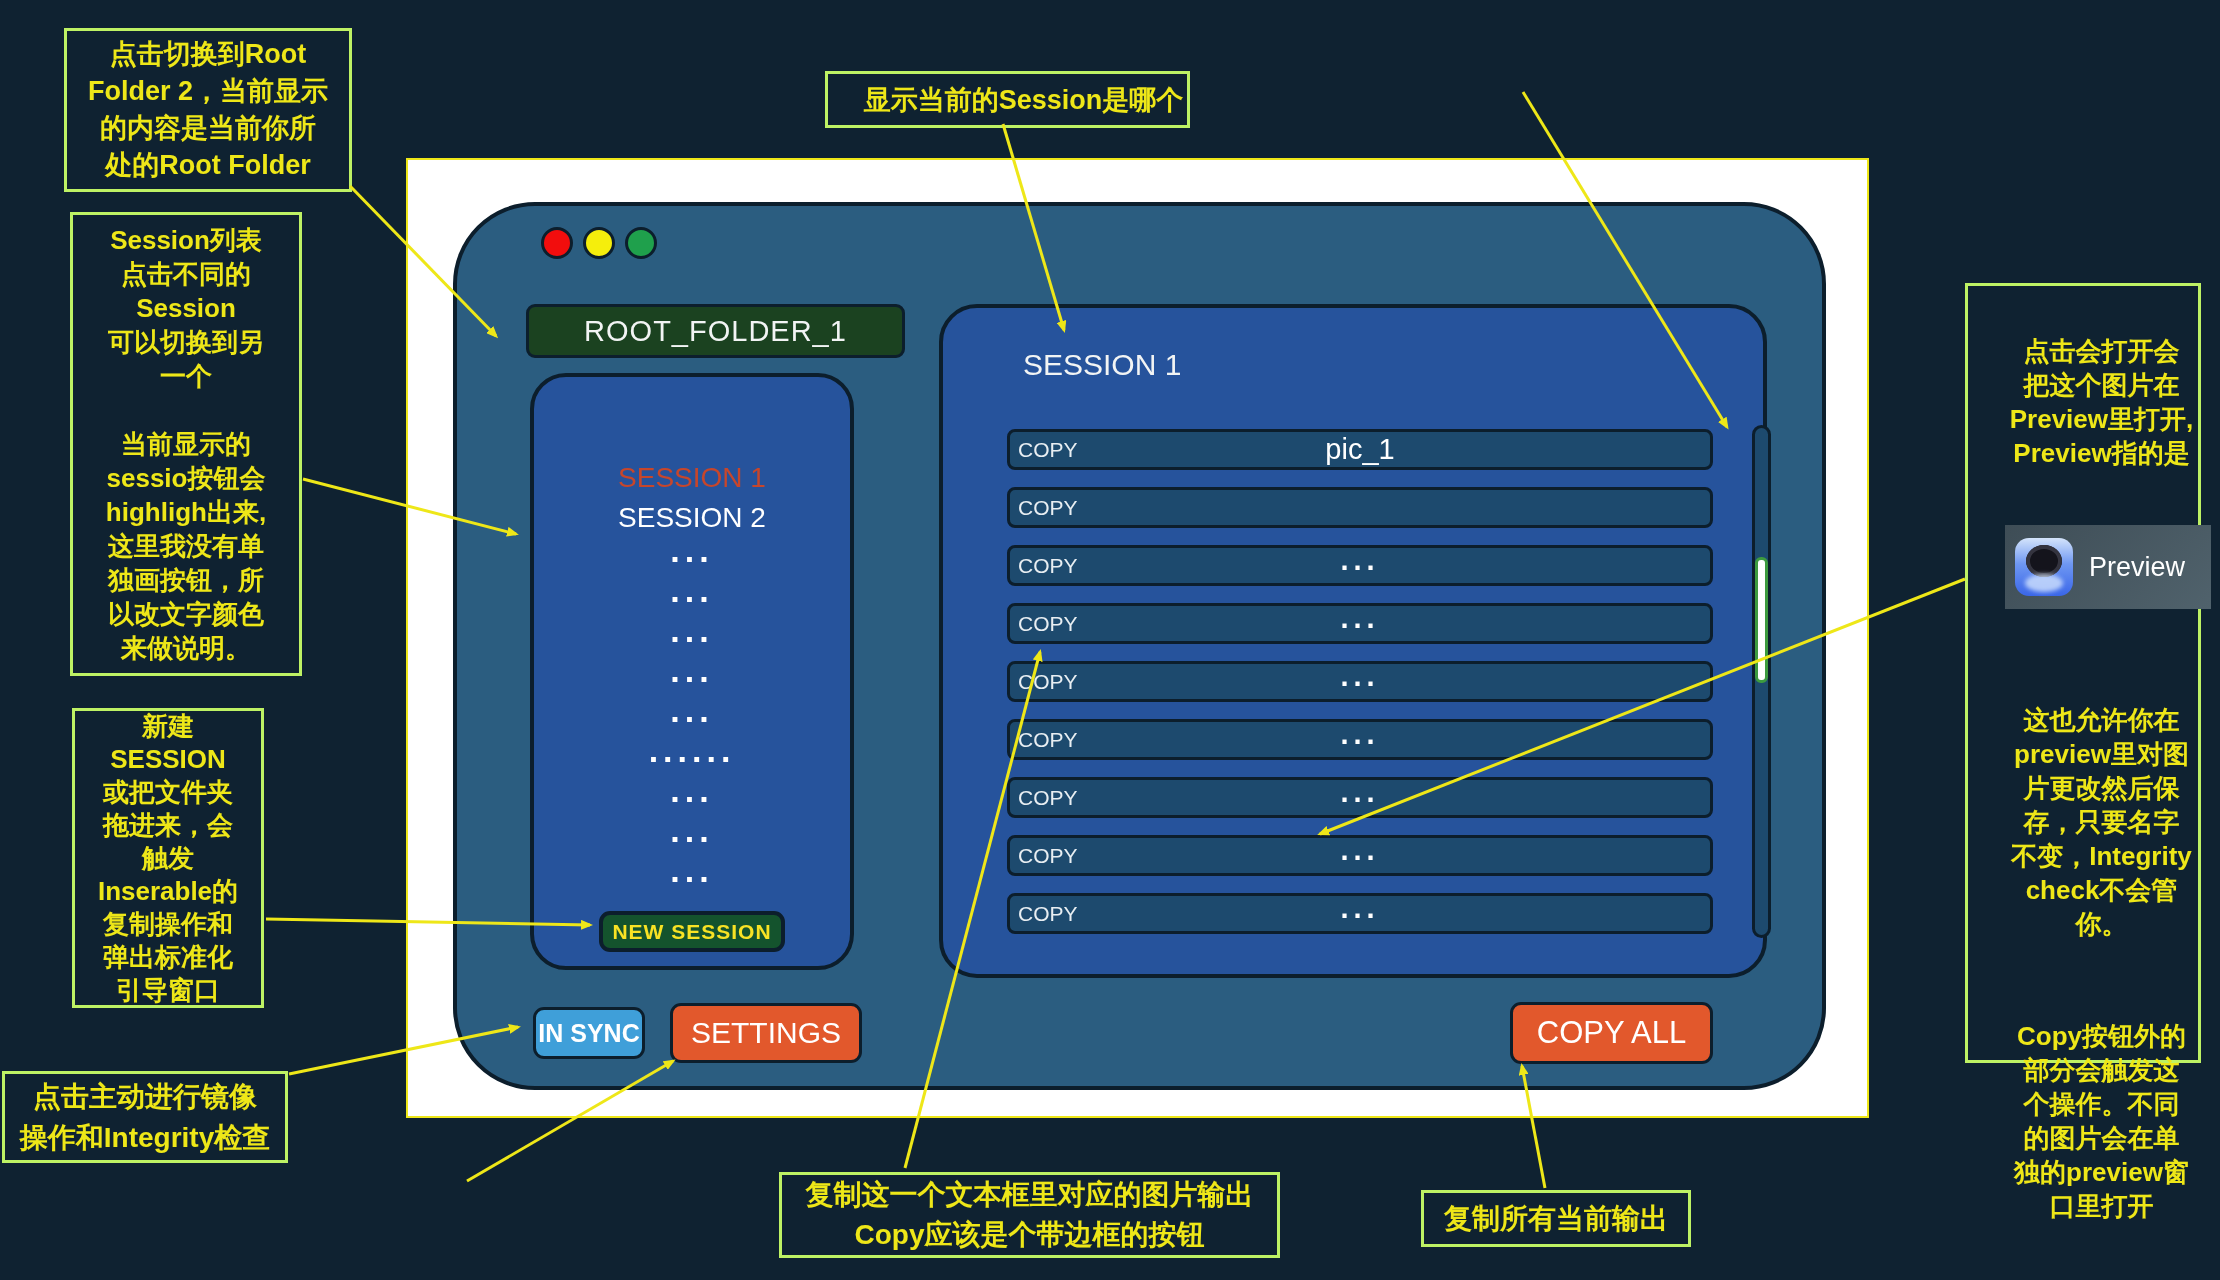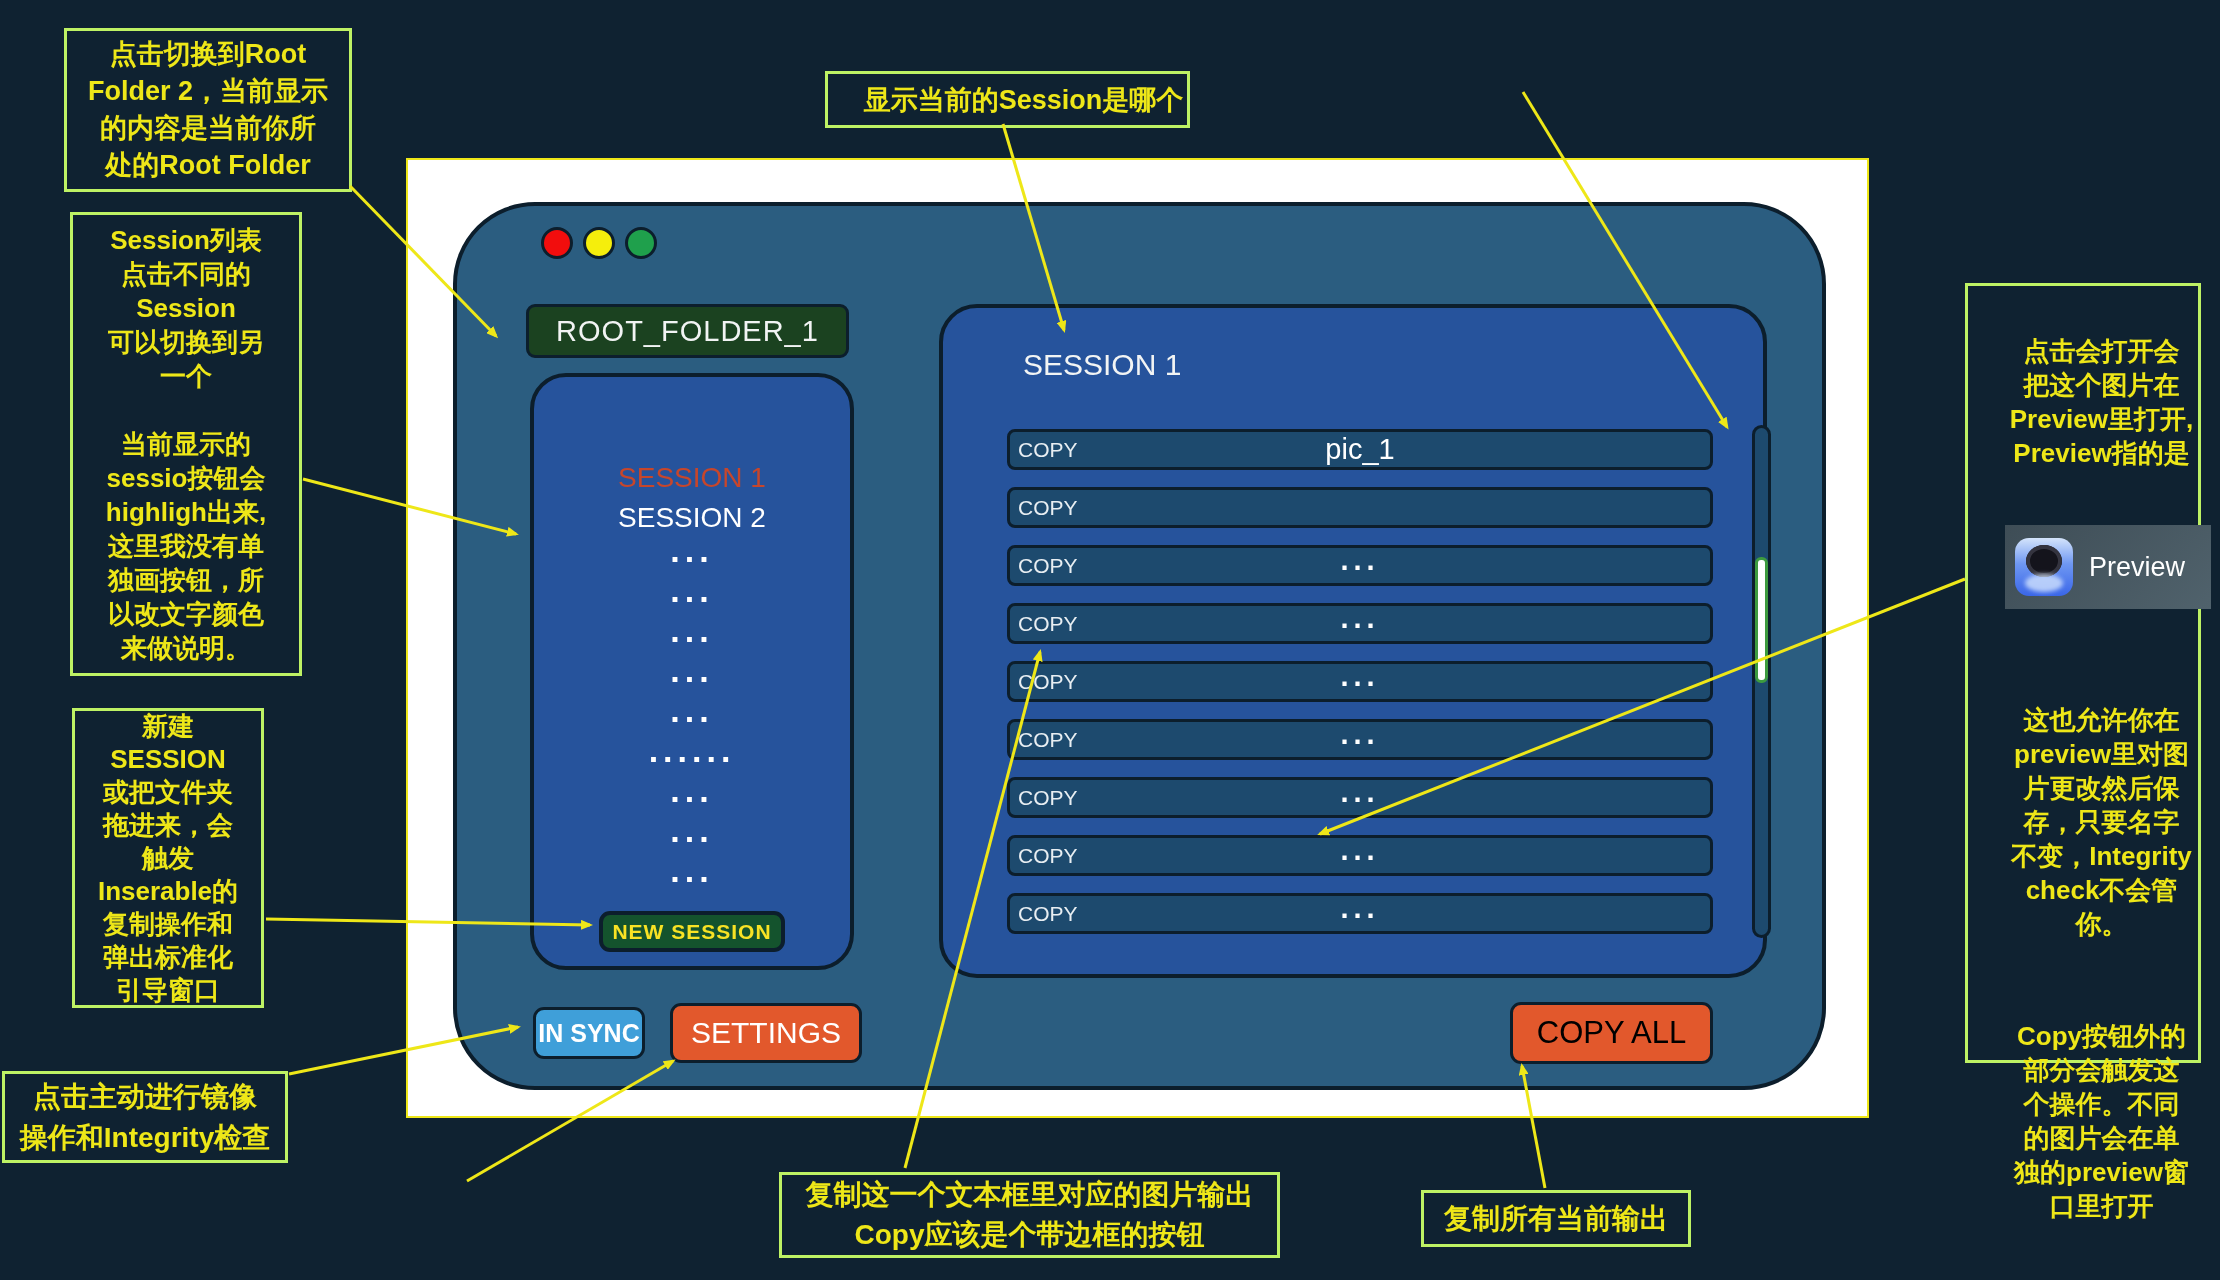--- a/index.html
+++ b/index.html
@@ -35,21 +35,21 @@
   #note-preview .gap3{margin-top:44px;}
   
   .frame{position:absolute;left:406px;top:158px;width:1463px;height:960px;background:#ffffff;
          border:2px solid #eee718;box-sizing:border-box;}
   .appwin{position:absolute;left:453px;top:202px;width:1373px;height:888px;background:#2b5d80;
           border:4px solid #0c1e2c;border-radius:82px;box-sizing:border-box;}
   .light{position:absolute;top:21px;width:32px;height:32px;border-radius:50%;border:3px solid #0c1e2c;box-sizing:border-box;}
   #light-red{left:84px;background:#f20d0d;}
   #light-yellow{left:126px;background:#f5ee0c;}
   #light-green{left:168px;background:#1fa04c;}
-  .rootbtn{position:absolute;left:69px;top:98px;width:323px;height:54px;background:#1b4220;border:3px solid #0c1e2c;
+  .rootbtn{position:absolute;left:69px;top:98px;width:379px;height:54px;background:#1b4220;border:3px solid #0c1e2c;
            border-radius:9px;color:#f2f4f4;font-size:29px;display:flex;align-items:center;justify-content:center;
            letter-spacing:1px;box-sizing:border-box;}
   .sesspanel{position:absolute;left:73px;top:167px;width:324px;height:597px;background:#26539c;
              border:4px solid #0c1e2c;border-radius:36px;box-sizing:border-box;}
   .sesslist{position:absolute;left:0;top:81px;width:100%;}
   .sess-row{height:40px;display:flex;align-items:center;justify-content:center;color:#ffffff;font-size:28px;}
   .sess-row.active{color:#c7462b;}
   .dots{font-size:34px;font-weight:bold;letter-spacing:5px;line-height:10px;}
   .sess-row.dots{transform:translateY(-8px);}
   .newsessbtn{position:absolute;left:65px;top:534px;width:186px;height:41px;background:#14532d;border:4px solid #0c1e2c;
@@ -68,21 +68,21 @@
   .file-row{height:41px;background:#1d4a6e;border:3px solid #0c1e2c;border-radius:8px;display:flex;align-items:center;
             position:relative;box-sizing:border-box;}
   .copy-label{color:#e8eef2;font-size:21px;padding-left:8px;}
   .file-label{position:absolute;left:0;right:0;text-align:center;color:#fff;font-size:29px;}
   .file-label.dots{transform:translateY(-6px);}
   .scrolltrack{position:absolute;left:809px;top:117px;width:19px;height:513px;background:#1d4a6e;
                border:3px solid #0c1e2c;border-radius:10px;box-sizing:border-box;}
   .scrollthumb{position:absolute;left:0px;top:129px;width:13px;height:126px;background:#ffffff;
                border:3px solid #3d9b3f;border-radius:6px;box-sizing:border-box;}
   .copyallbtn{position:absolute;left:1053px;top:796px;width:203px;height:62px;background:#e2582c;border:3px solid #0c1e2c;
-              border-radius:11px;color:#000000;font-size:31px;display:flex;align-items:center;justify-content:center;
+              border-radius:11px;color:#ffffff;font-size:31px;display:flex;align-items:center;justify-content:center;
               box-sizing:border-box;}
   .arrows{position:absolute;left:0;top:0;pointer-events:none;}
 </style>
 </head>
 <body>
 
 <div class="canvas">
 
   <div class="frame"></div>
   <div class="appwin">

